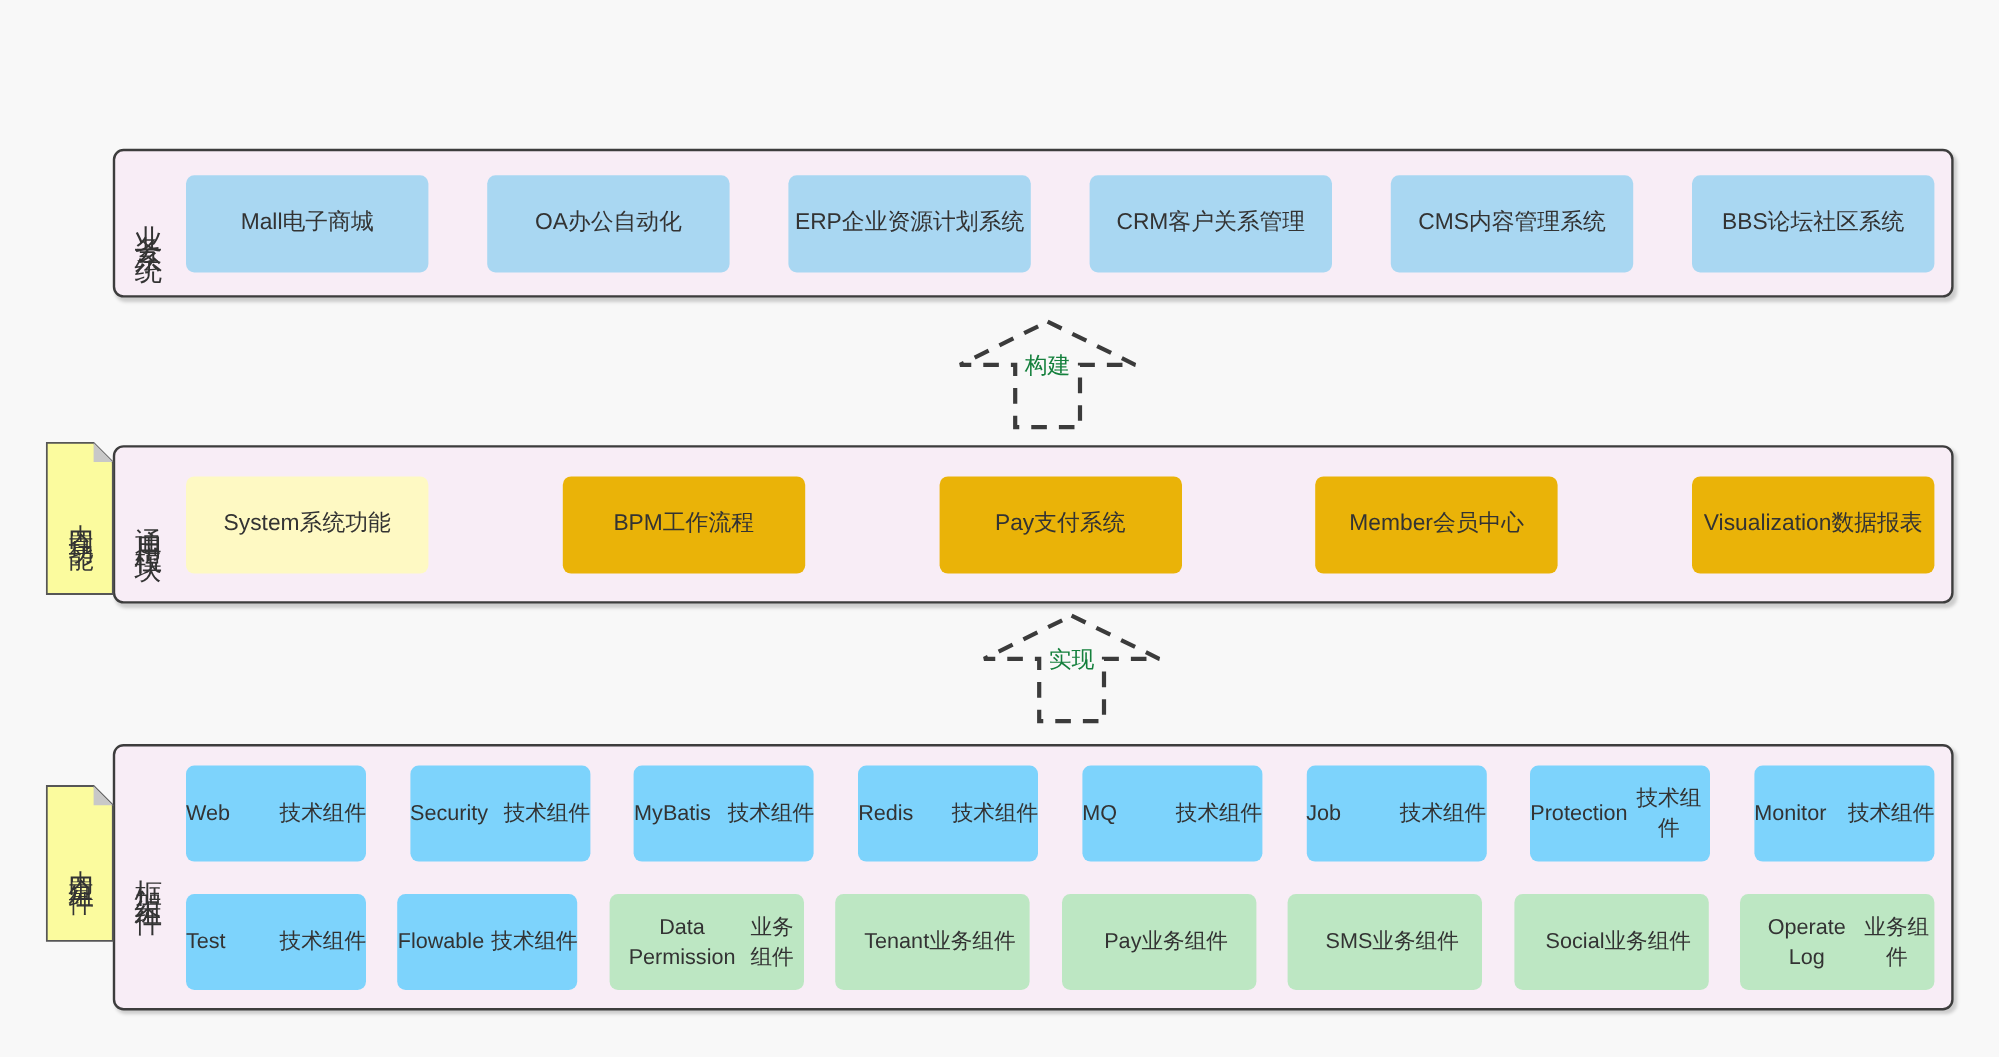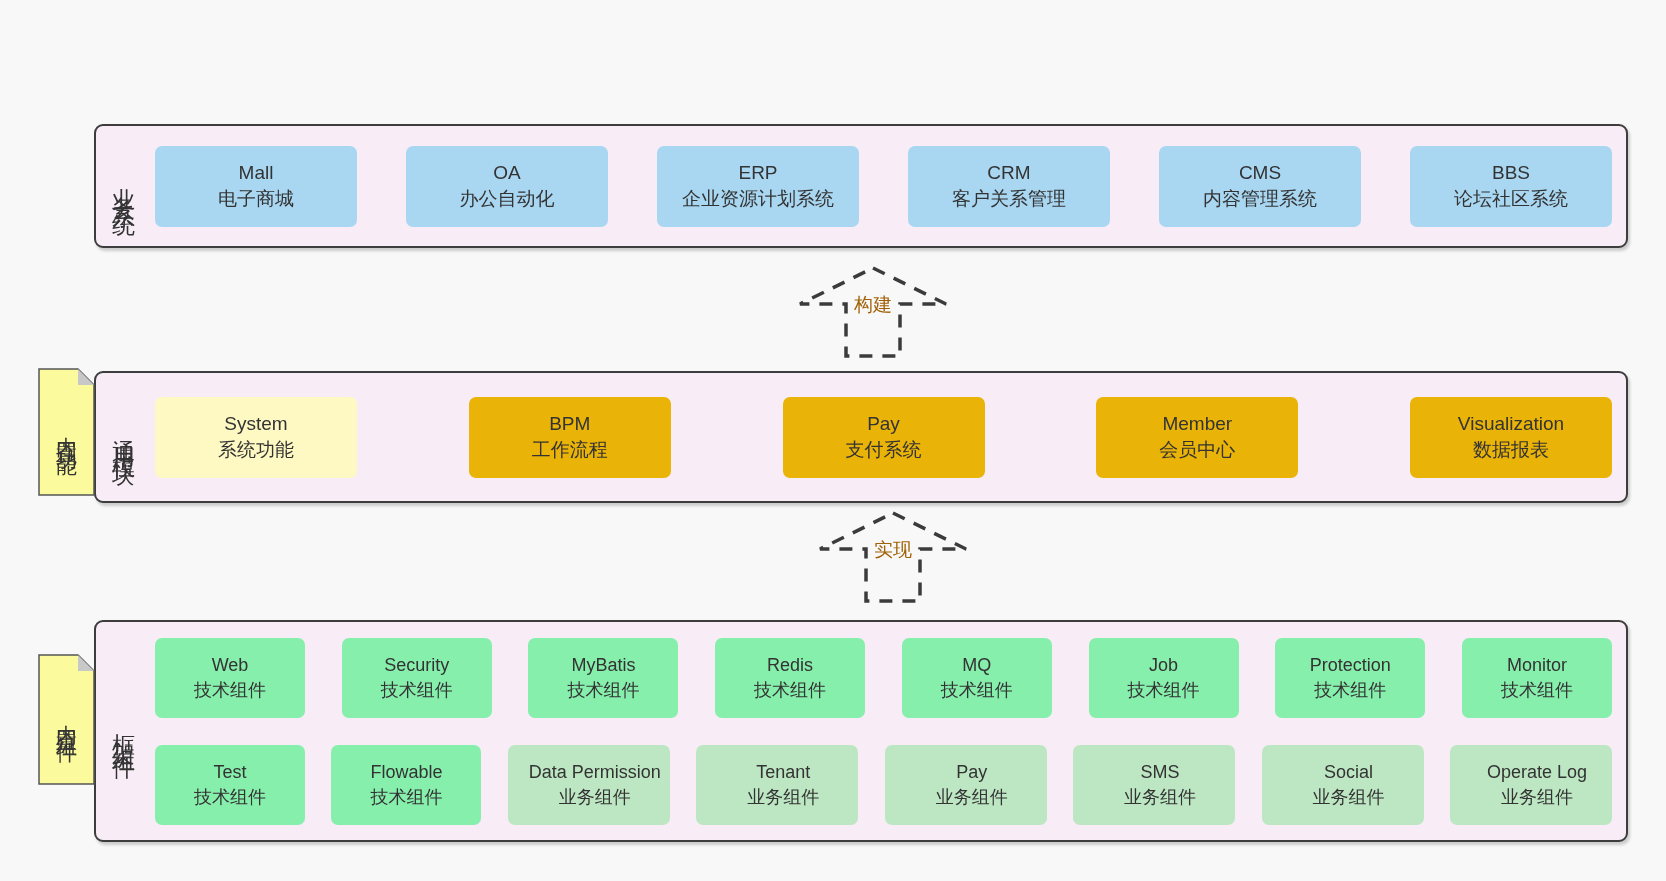--- a/index.html
+++ b/index.html
@@ -17,46 +17,46 @@
   .layer2{top:371px;height:132px;}
   .layer3{top:620px;height:222px;display:flex;flex-direction:column;justify-content:center;gap:27px;}
   .boxes-row{display:flex;justify-content:space-between;align-items:center;padding:0 14px 0 59px;}
   .layer1 .boxes-row,.layer2 .boxes-row{height:100%;}
   .vlabel{
     position:absolute;left:13px;top:50%;transform:translateY(-50%);
     writing-mode:vertical-rl;text-orientation:upright;
     font-size:23px;letter-spacing:8px;color:#333;white-space:nowrap;
   }
   .box{
-    border-radius:7px;display:flex;flex-direction:column;align-items:center;justify-content:center;
+    border-radius:7px;display:flex;flex-direction:row;align-items:center;justify-content:center;
     text-align:center;font-size:19px;line-height:26px;color:#333;
   }
   .layer1 .box,.layer2 .box{width:202px;height:81px;}
   .layer3 .box{width:150px;height:80px;line-height:25px;font-size:18px;}
   .blue{background:#a9d7f2;}
   .red{background:#fef9c3;}
   .pink{background:#eab308;}
-  .green{background:#86efac;}
+  .green{background:#7dd3fc;justify-content:space-between;}
   .lightgreen{background:#bde7c3;padding-left:12px;}
   .note{position:absolute;width:57px;z-index:5;}
   .note svg{position:absolute;left:0;top:0;}
   .note .vtext{
     position:absolute;left:0;top:0;right:0;bottom:0;
     display:flex;align-items:center;justify-content:center;
     writing-mode:vertical-rl;text-orientation:upright;
     font-size:21px;letter-spacing:6px;color:#333;
   }
   .note1{left:38px;top:368px;height:128px;}
   .note2{left:38px;top:654px;height:131px;}
   .arrow{position:absolute;width:150px;height:94px;}
   .arrow1{left:798px;top:265px;}
   .arrow2{left:818px;top:510px;}
   .arrow-label{
     position:absolute;left:75px;top:27px;transform:translateX(-50%);
-    background:#f8f8f8;padding:0 3px;font-size:19px;color:#a16207;white-space:nowrap;
+    background:#f8f8f8;padding:0 3px;font-size:19px;color:#15803d;white-space:nowrap;
   }
 </style>
 </head>
 <body>
 
 <div class="layer layer1">
   <div class="vlabel">业务系统</div>
   <div class="boxes-row">
     <div class="box blue">
       <span>Mall</span>

